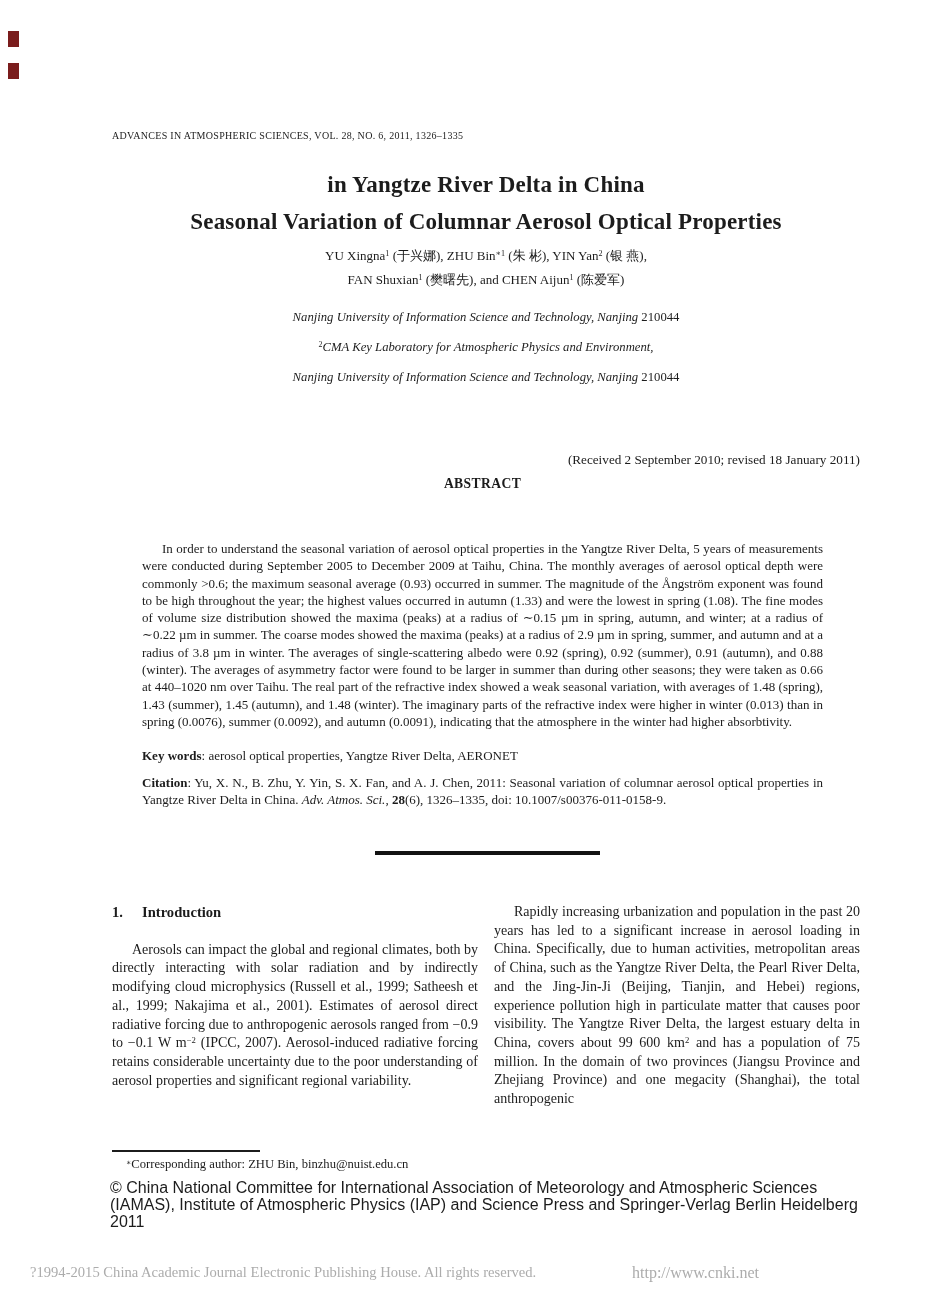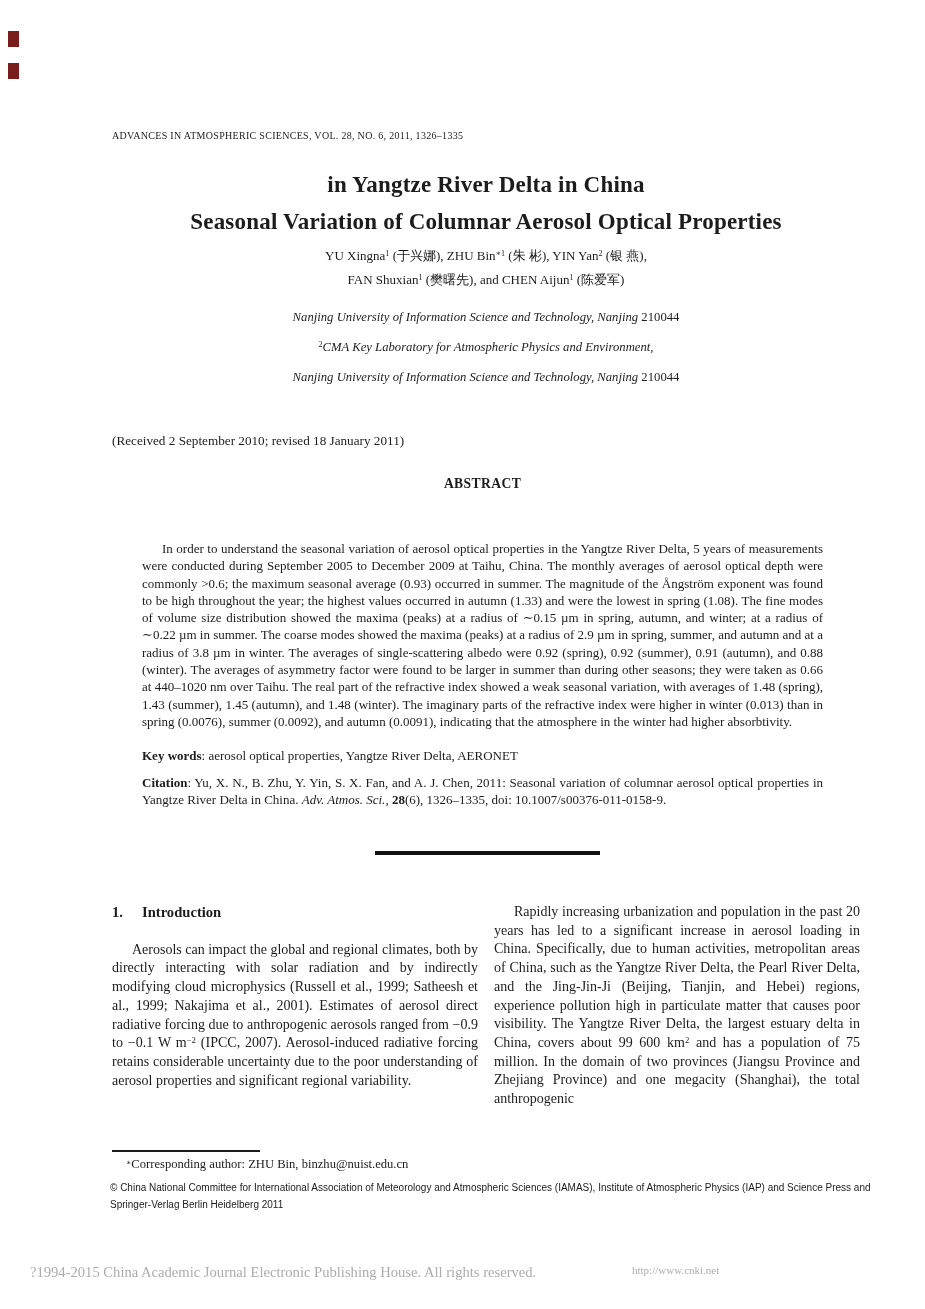--- a/index.html
+++ b/index.html
@@ -27,21 +27,21 @@
   }
   .authors-block {
     position:absolute; left:112px; top:244px; width:748px; text-align:center;
     font-size:13px; line-height:24px;
   }
   .affil-block {
     position:absolute; left:112px; top:302px; width:748px; text-align:center;
     font-size:12.7px; line-height:30px;
   }
   .received-line {
-    position:absolute; left:112px; top:433px; width:748px; text-align:left; font-size:13.2px;
+    position:absolute; left:112px; top:452px; width:748px; text-align:right; font-size:13.2px;
   }
   .abstract-heading {
     position:absolute; left:142px; top:476px; width:681px; text-align:center;
     font-weight:bold; font-size:13.6px; letter-spacing:0.4px;
   }
   .abstract-body {
     position:absolute; left:142px; top:499px; width:681px;
     font-size:13px; line-height:17.3px; text-align:justify; text-indent:20px;margin-top:41px;
   }
   .keywords-line {
@@ -63,28 +63,28 @@
 
   .footnote-rule {
     position:absolute; left:112px; top:1150px; width:148px; height:2px; background:#1c1c1c;
   }
   .corresponding-line {
     position:absolute; left:112px; top:1157px; width:748px; font-size:12.6px; text-indent:14px;
   }
   .copyright-block {
     position:absolute; left:110px; top:1179px; width:762px;
     font-family:"Liberation Sans","DejaVu Sans",sans-serif;
-    font-size:10px; line-height:17px;
+    font-size:16px; line-height:17px;
   }
   .banner-left {
     position:absolute; left:30px; top:1264px; font-size:14.6px; color:#acacac;
     font-family:"Liberation Serif","DejaVu Serif",serif;
   }
   .banner-right {
-    position:absolute; left:632px; top:1264px; font-size:11px; color:#acacac;
+    position:absolute; left:632px; top:1264px; font-size:16px; color:#acacac;
     font-family:"Liberation Serif","DejaVu Serif",serif;
   }
 </style>
 </head>
 <body>
 
 <div class="page">
 
   <div class="stamp stamp-1"></div>
   <div class="stamp stamp-2"></div>

